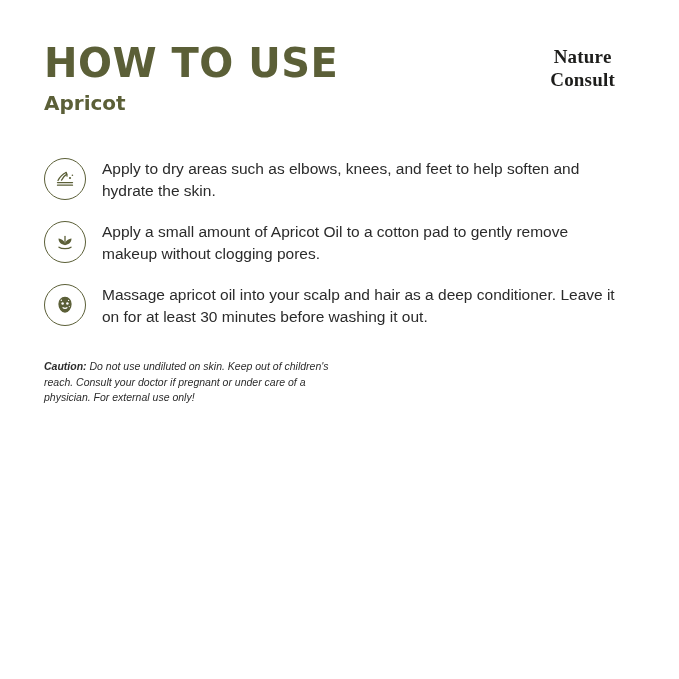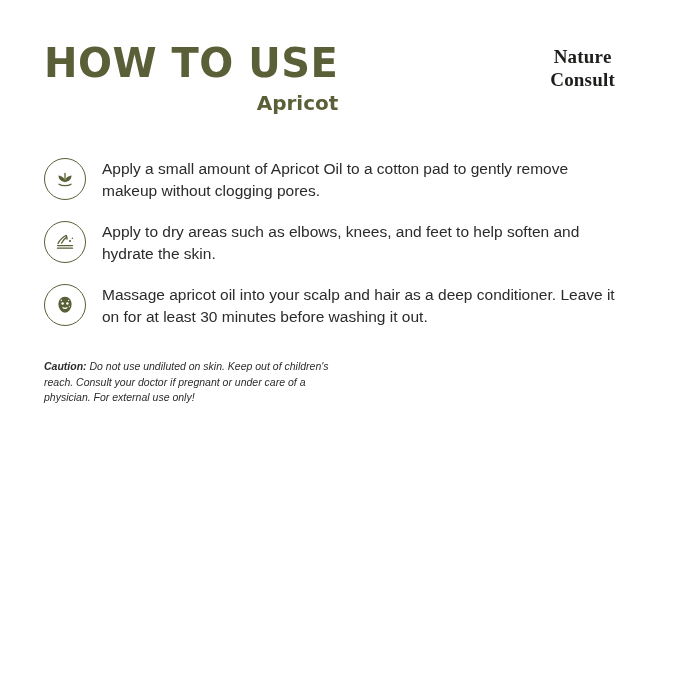--- a/index.html
+++ b/index.html
@@ -39,21 +39,20 @@
     line-height: 1.05;
     margin: 0;
   }
   .sub-title {
     font-family: "DejaVu Sans", sans-serif;
     font-size: 20px;
     font-weight: 700;
     color: #5b5f37;
     margin: 8px 0 0 0;
     line-height: 1.1;
-    text-align: right;
   }
   .brand {
     text-align: center;
     padding-right: 20px;
     padding-top: 6px;
   }
   .brand-line {
     font-family: "Liberation Serif", serif;
     font-size: 19px;
     font-weight: 700;
@@ -121,42 +120,42 @@
       <div class="brand-line">Nature</div>
       <div class="brand-line">Consult</div>
     </div>
   </div>
 
   <div class="usage-list">
 
     <div class="usage-item">
       <div class="icon-wrap">
         <svg width="24" height="24" viewBox="0 0 24 24" fill="none" stroke="#5b5f37" stroke-width="1.3" stroke-linecap="round" stroke-linejoin="round">
-          <path d="M12 15 C12 11, 9 9, 5.5 8.5 C5.5 12, 8 14.6, 12 15 Z" fill="#5b5f37" stroke="none"></path>
-          <path d="M12 15 C12 11, 15 9, 18.5 8.5 C18.5 12, 16 14.6, 12 15 Z" fill="#5b5f37" stroke="none"></path>
-          <path d="M12 14.6 C12 10.5, 12 8, 12 6.5"></path>
-          <path d="M6 17.2 C8.5 19.2, 15.5 19.2, 18 17.2"></path>
-        </svg>
-      </div>
-      <div class="usage-text">Apply a small amount of Apricot Oil to a cotton pad to gently remove makeup without clogging pores.</div>
-    </div>
-
-    <div class="usage-item">
-      <div class="icon-wrap">
-        <svg width="24" height="24" viewBox="0 0 24 24" fill="none" stroke="#5b5f37" stroke-width="1.3" stroke-linecap="round" stroke-linejoin="round">
           <path d="M5 13.5 C7 9.5, 10 7, 13 5.5"></path>
           <path d="M8.5 13.2 C9.6 10.6, 11.4 8.7, 13.6 7.4"></path>
           <path d="M13 5.5 C13.8 6.6, 14.2 8, 14 9.2"></path>
           <line x1="4.5" y1="15.6" x2="19.5" y2="15.6"></line>
           <line x1="4.5" y1="18.2" x2="19.5" y2="18.2"></line>
           <circle cx="17" cy="11" r="1.1" fill="#5b5f37" stroke="none"></circle>
           <circle cx="19.4" cy="8.3" r="0.8" fill="#5b5f37" stroke="none"></circle>
         </svg>
       </div>
       <div class="usage-text">Apply to dry areas such as elbows, knees, and feet to help soften and hydrate the skin.</div>
+    </div>
+
+    <div class="usage-item">
+      <div class="icon-wrap">
+        <svg width="24" height="24" viewBox="0 0 24 24" fill="none" stroke="#5b5f37" stroke-width="1.3" stroke-linecap="round" stroke-linejoin="round">
+          <path d="M12 15 C12 11, 9 9, 5.5 8.5 C5.5 12, 8 14.6, 12 15 Z" fill="#5b5f37" stroke="none"></path>
+          <path d="M12 15 C12 11, 15 9, 18.5 8.5 C18.5 12, 16 14.6, 12 15 Z" fill="#5b5f37" stroke="none"></path>
+          <path d="M12 14.6 C12 10.5, 12 8, 12 6.5"></path>
+          <path d="M6 17.2 C8.5 19.2, 15.5 19.2, 18 17.2"></path>
+        </svg>
+      </div>
+      <div class="usage-text">Apply a small amount of Apricot Oil to a cotton pad to gently remove makeup without clogging pores.</div>
     </div>
 
     <div class="usage-item">
       <div class="icon-wrap">
         <svg width="24" height="24" viewBox="0 0 24 24" fill="none" stroke="#5b5f37" stroke-width="1.3" stroke-linecap="round" stroke-linejoin="round">
           <path d="M12 4.5 C8.3 4.5, 6 7.2, 6 11 C6 15.2, 8.8 19, 12 19 C15.2 19, 18 15.2, 18 11 C18 7.2, 15.7 4.5, 12 4.5 Z" fill="#5b5f37" stroke="#5b5f37"></path>
           <circle cx="9.6" cy="10.4" r="1.25" fill="#ffffff" stroke="none"></circle>
           <circle cx="14.4" cy="10.4" r="1.25" fill="#ffffff" stroke="none"></circle>
           <path d="M10 14.6 C10.8 15.5, 13.2 15.5, 14 14.6" stroke="#ffffff" stroke-width="1.2" fill="none"></path>
           <circle cx="8.3" cy="7.2" r="0.75" fill="#ffffff" stroke="none"></circle>

